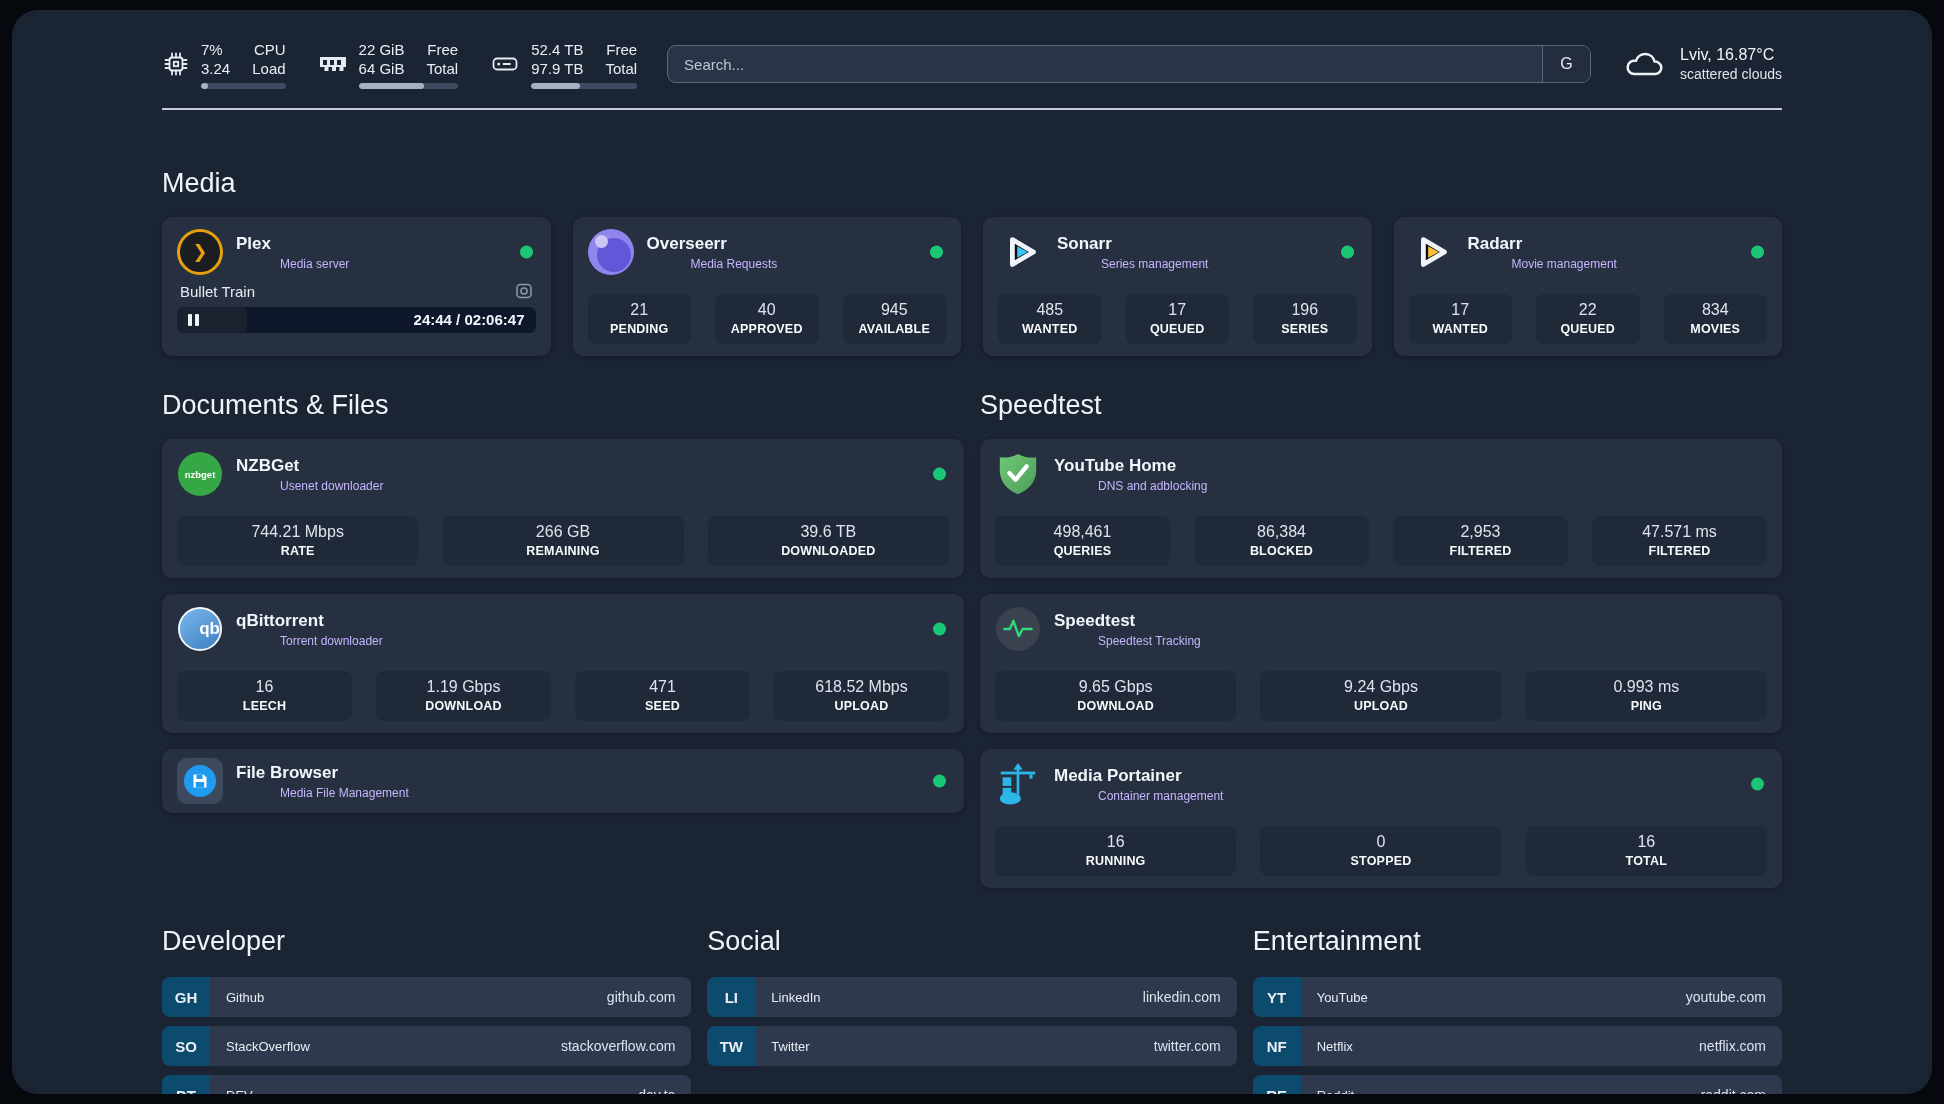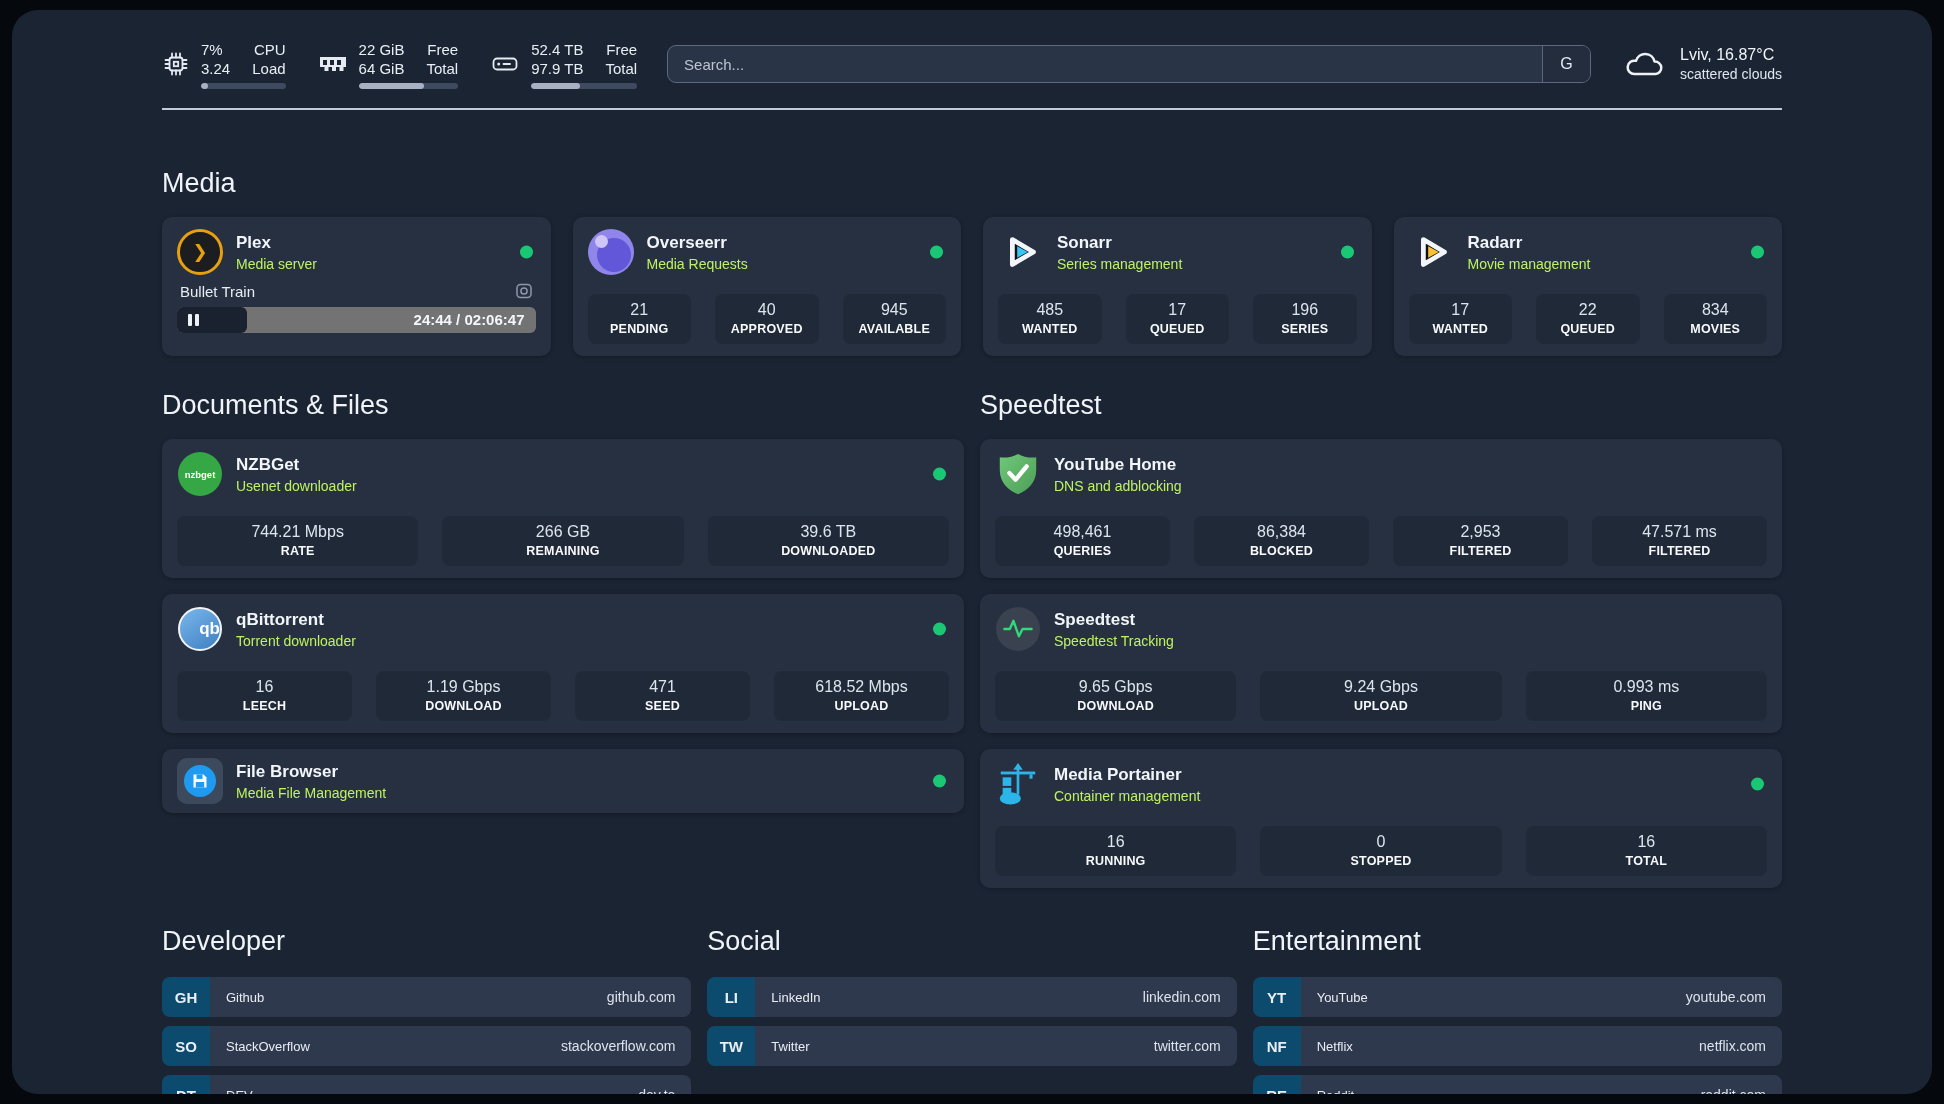--- a/index.html
+++ b/index.html
@@ -32,32 +32,32 @@
   .section-title { font-size:27px; color:#f0f4f9; font-weight:500; }
   .media-section { margin-top:58px; }
   .media-section .section-title { margin-bottom:18px; }
   .media-grid { display:grid; grid-template-columns:repeat(4,1fr); gap:22px; }
 
   .card { background:#273040; border-radius:10px; padding:12px 15px; position:relative; box-shadow:0 1px 4px rgba(0,0,0,.28); cursor:pointer; }
   .card.slim { padding:9px 15px; }
   .app-header { display:flex; align-items:center; gap:13px; position:relative; }
   .app-icon { width:46px; height:46px; flex:none; display:flex; align-items:center; justify-content:center; }
   .app-name { font-size:17px; font-weight:700; color:#f2f5f9; }
-  .app-desc { font-size:14px; color:#bef264; margin-top:3px; }
+  .app-desc { font-size:12px; color:#c4b5fd; margin-top:3px;margin-left:44px; }
   .dot { position:absolute; right:3px; top:50%; transform:translateY(-50%); width:13px; height:13px; border-radius:50%; background:#1ac775; }
 
   .stats { display:flex; gap:24px; margin-top:19px; }
   .tile { flex:1; background:#202938; border-radius:8px; text-align:center; padding:7px 4px 8px; }
   .tile-value { font-size:16px; color:#dde4ee; }
   .tile-label { font-size:12.5px; font-weight:700; color:#f8fafc; margin-top:3px; letter-spacing:.2px; }
 
   
   .np-row { margin-top:7px; display:flex; justify-content:space-between; align-items:center; padding:0 3px; }
   .np-title { font-size:15px; color:#e8edf4; }
-  .np-bar { margin-top:7px; position:relative; height:26px; background:#737373; border-radius:6px; }
+  .np-bar { margin-top:7px; position:relative; height:26px; background:#0f172a; border-radius:6px; }
   .np-fill { position:absolute; left:0; top:0; bottom:0; background:#1a2230; border-radius:6px; }
   .np-pause { position:absolute; left:11px; top:7px; display:flex; gap:3.5px; cursor:pointer; }
   .np-pause span { width:3.5px; height:12px; background:#eef2f7; border-radius:1px; }
   .np-time { position:absolute; right:11px; top:4px; font-size:15px; font-weight:700; color:#f3f7fc; }
 
   
   .cols { margin-top:34px; display:grid; grid-template-columns:1fr 1fr; gap:16px; }
   .col .section-title { margin-bottom:18px; }
   .col .card { margin-bottom:16px; }
   .col .card:last-child { margin-bottom:0; }

